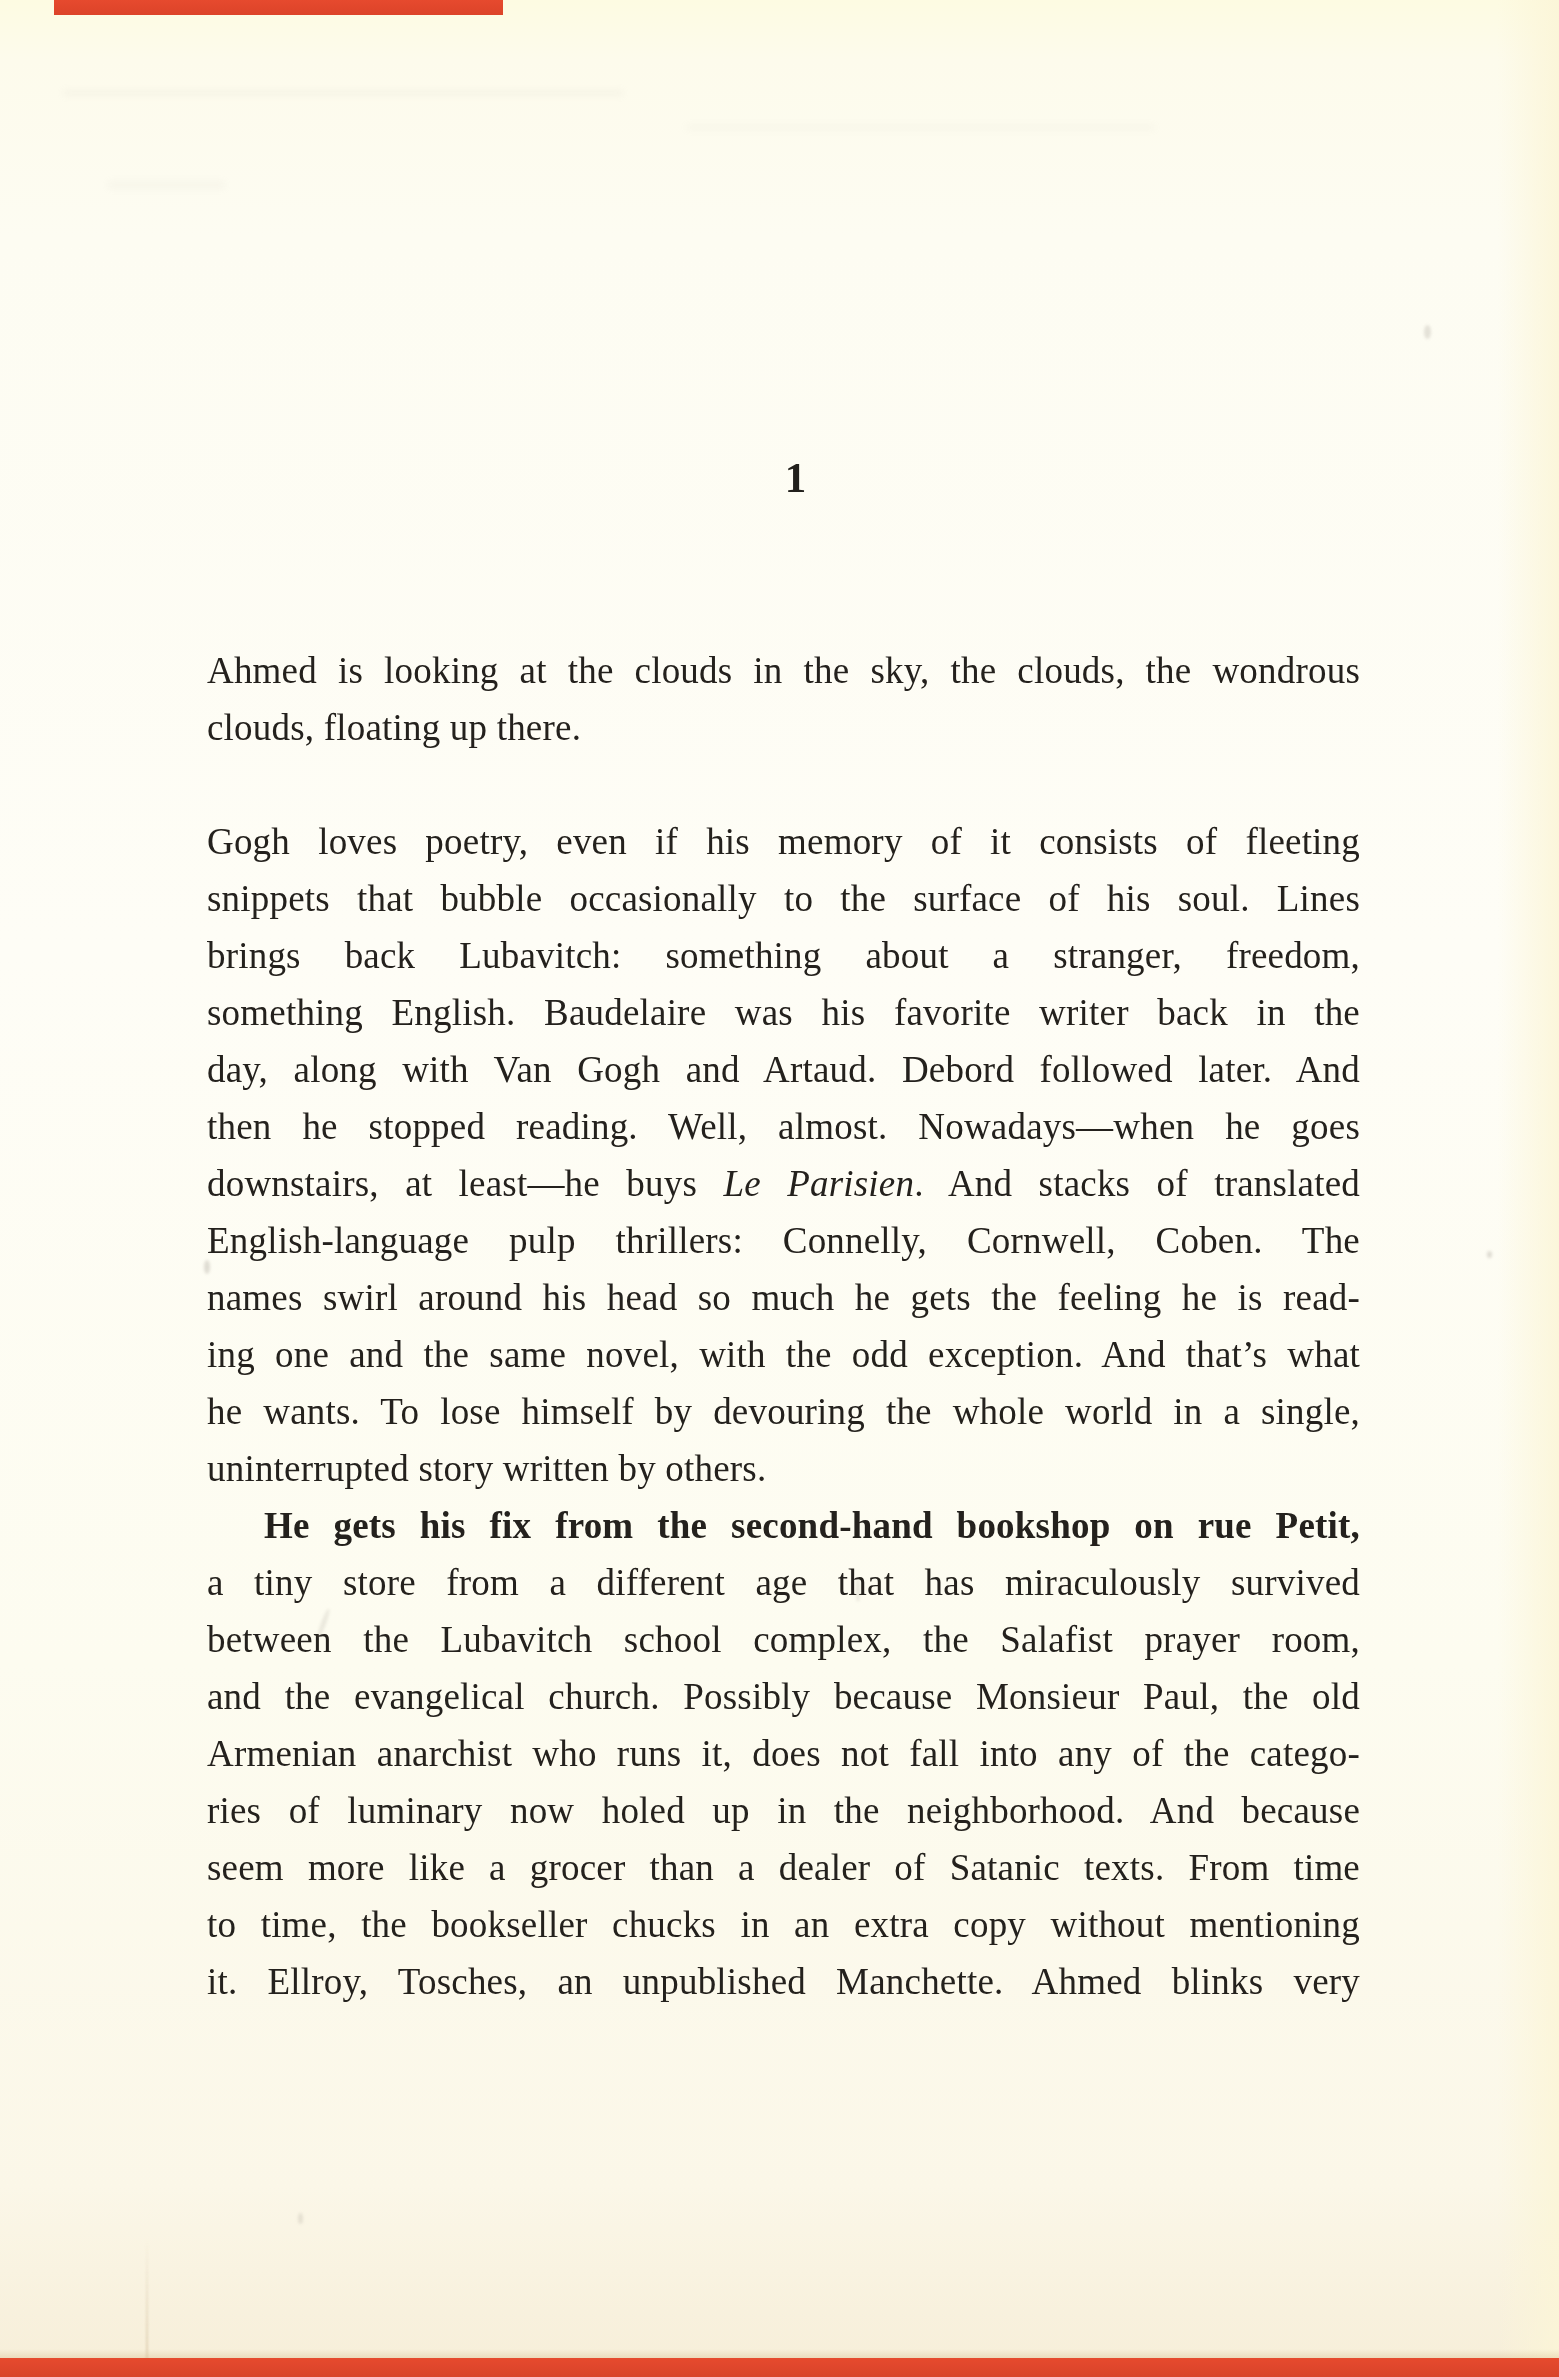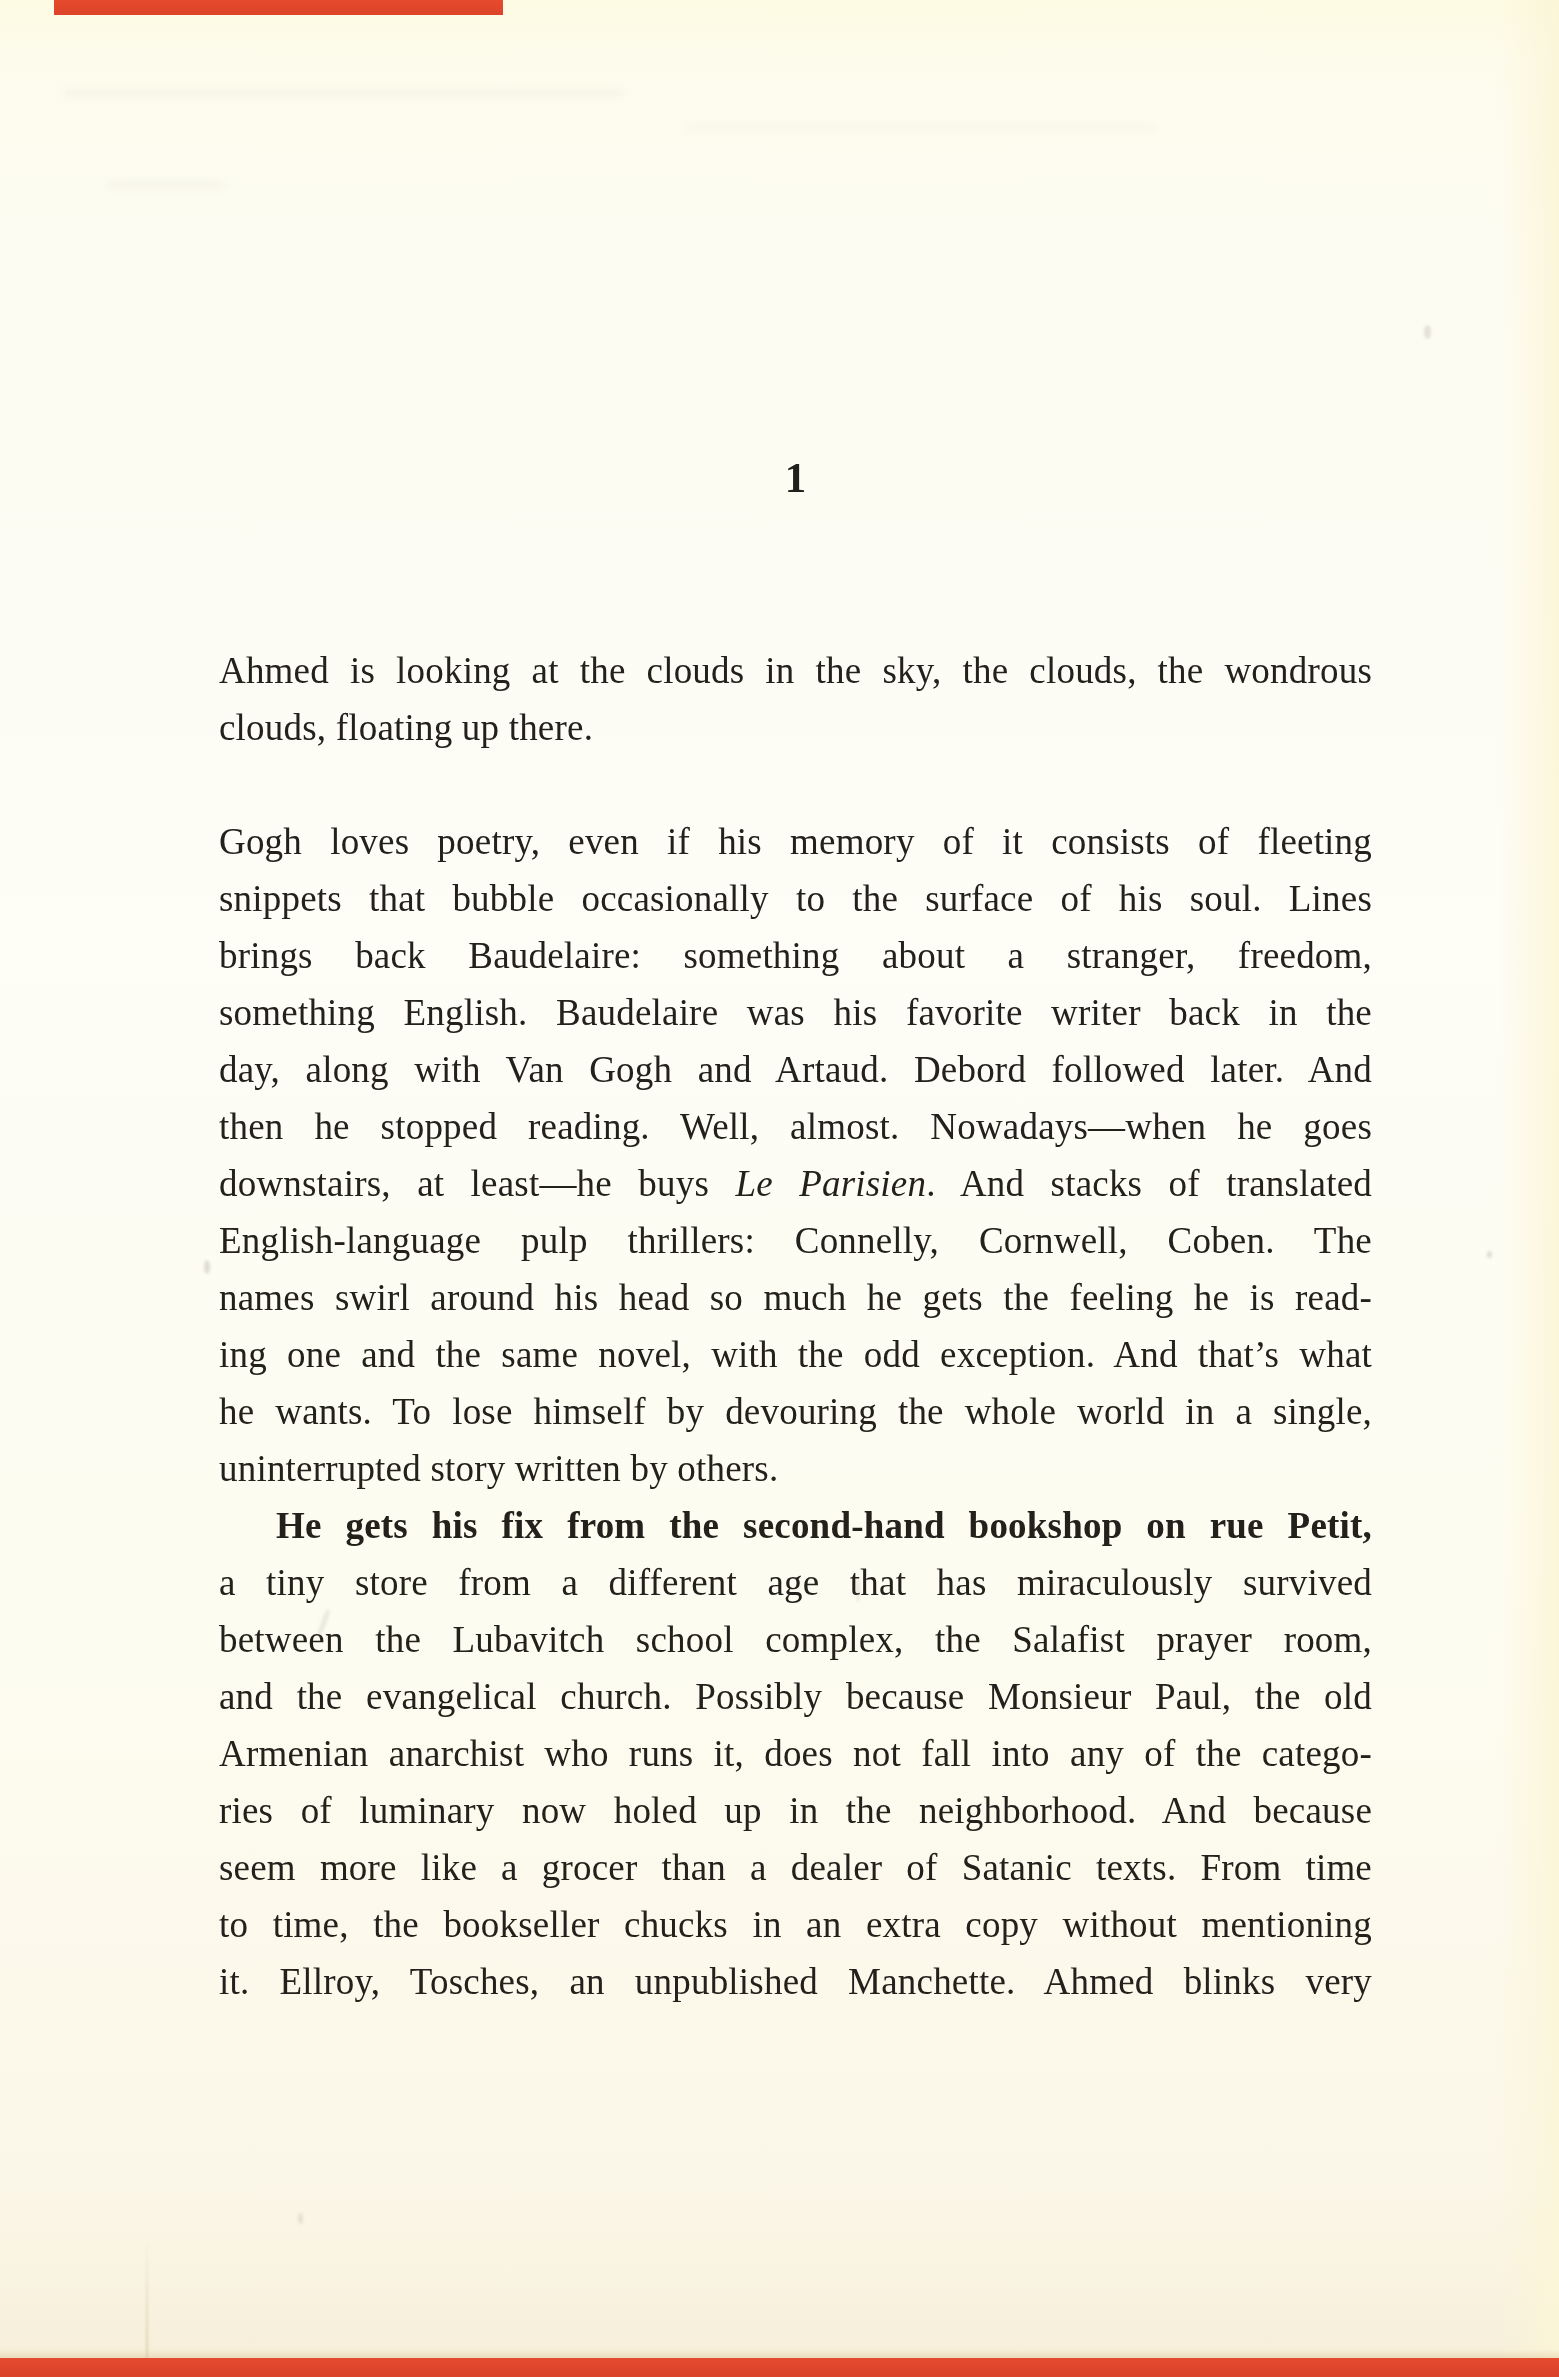--- a/index.html
+++ b/index.html
@@ -35,21 +35,21 @@
     top: 449px;
     height: 57px;
     line-height: 57px;
     text-align: center;
     font-size: 43px;
     font-weight: bold;
     color: #22201c;
   }
   .text-block {
     position: absolute;
-    left: 219px;
+    left: 207px;
     top: 642px;
     width: 1153px;
     color: #24211d;
     font-size: 37px;
     letter-spacing: 0.2px;
   }
   .para { margin: 0 0 57px 0; }
   .para:last-child { margin-bottom: 0; }
   .para + .para.no-gap { margin-top: -57px; }
   .line {
@@ -107,21 +107,21 @@
   <div class="chapter-number">1</div>
 
   <div class="text-block">
     <div class="para">
         <div class="line">Ahmed is looking at the clouds in the sky, the clouds, the wondrous</div>
         <div class="line short">clouds, floating up there.</div>
       </div>
     <div class="para">
         <div class="line">Gogh loves poetry, even if his memory of it consists of fleeting</div>
         <div class="line">snippets that bubble occasionally to the surface of his soul. Lines</div>
-        <div class="line">brings back Baudelaire: something about a stranger, freedom,</div>
+        <div class="line">brings back Lubavitch: something about a stranger, freedom,</div>
         <div class="line">something English. Baudelaire was his favorite writer back in the</div>
         <div class="line">day, along with Van Gogh and Artaud. Debord followed later. And</div>
         <div class="line">then he stopped reading. Well, almost. Nowadays—when he goes</div>
         <div class="line">downstairs, at least—he buys <i>Le Parisien</i>. And stacks of translated</div>
         <div class="line">English-language pulp thrillers: Connelly, Cornwell, Coben. The</div>
         <div class="line">names swirl around his head so much he gets the feeling he is read-</div>
         <div class="line">ing one and the same novel, with the odd exception. And that’s what</div>
         <div class="line">he wants. To lose himself by devouring the whole world in a single,</div>
         <div class="line short">uninterrupted story written by others.</div>
       </div>

